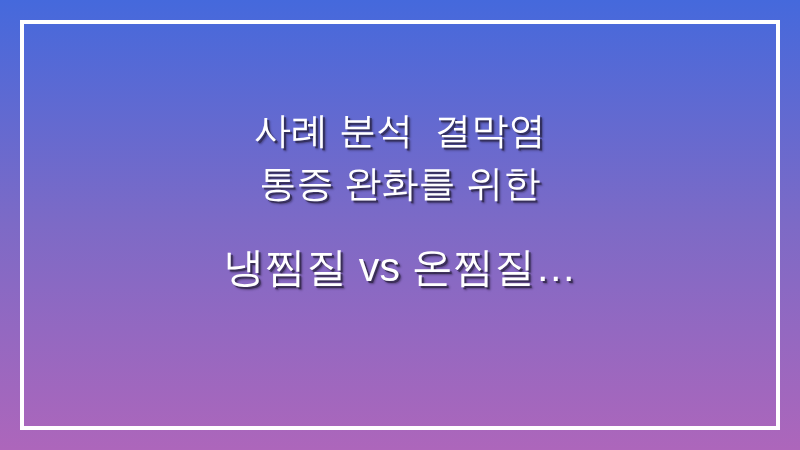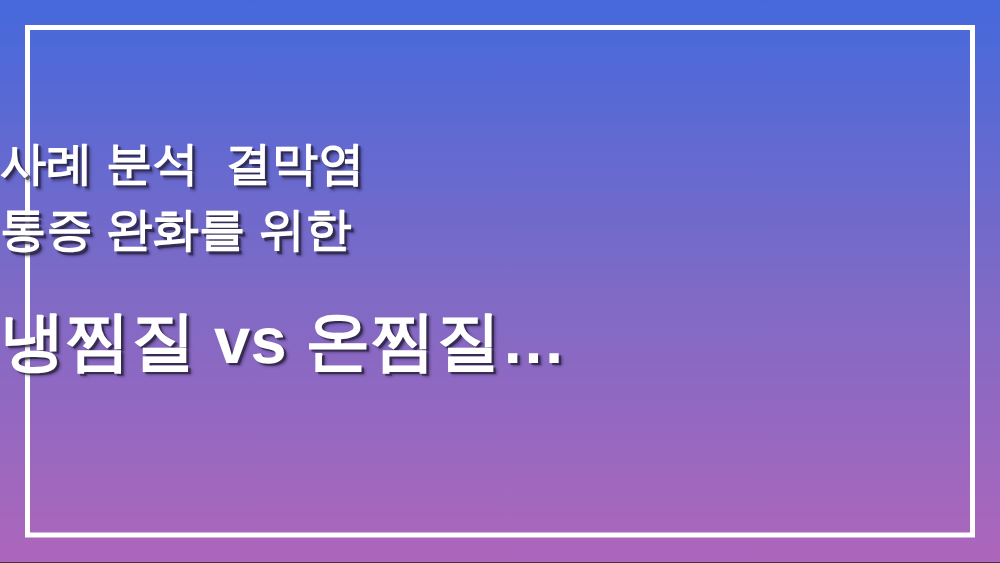--- a/index.html
+++ b/index.html
@@ -49,38 +49,38 @@
     top: 112px;
     display: flex;
     flex-direction: column;
     align-items: center;
     justify-content: flex-start;
   }
 
   .title-line {
     display: block;
     width: 100%;
-    text-align: left;
+    text-align: center;
     color: #ffffff;
-    font-weight: bold;
+    font-weight: normal;
     font-size: 37px;
     line-height: 1;
     letter-spacing: 0.2px;
     white-space: pre;
     text-shadow:
         2px 2px 0 rgba(30, 24, 46, 0.58),
         3px 3px 2px rgba(28, 22, 44, 0.42);
   }
 
   .title-line + .title-line {
     margin-top: 45px;
   }
 
   #line-3 {
-    font-size: 52px;
+    font-size: 41px;
   }
 </style>
 </head>
 <body>
 
 <div id="card" style="background: linear-gradient(rgb(69, 105, 220) 0%, rgb(125, 106, 198) 50%, rgb(173, 102, 187) 100%);">
 
   <div id="frame" style="border: 4px solid rgb(255, 255, 255); inset: 20px;"></div>
 
   <div id="title-block">

